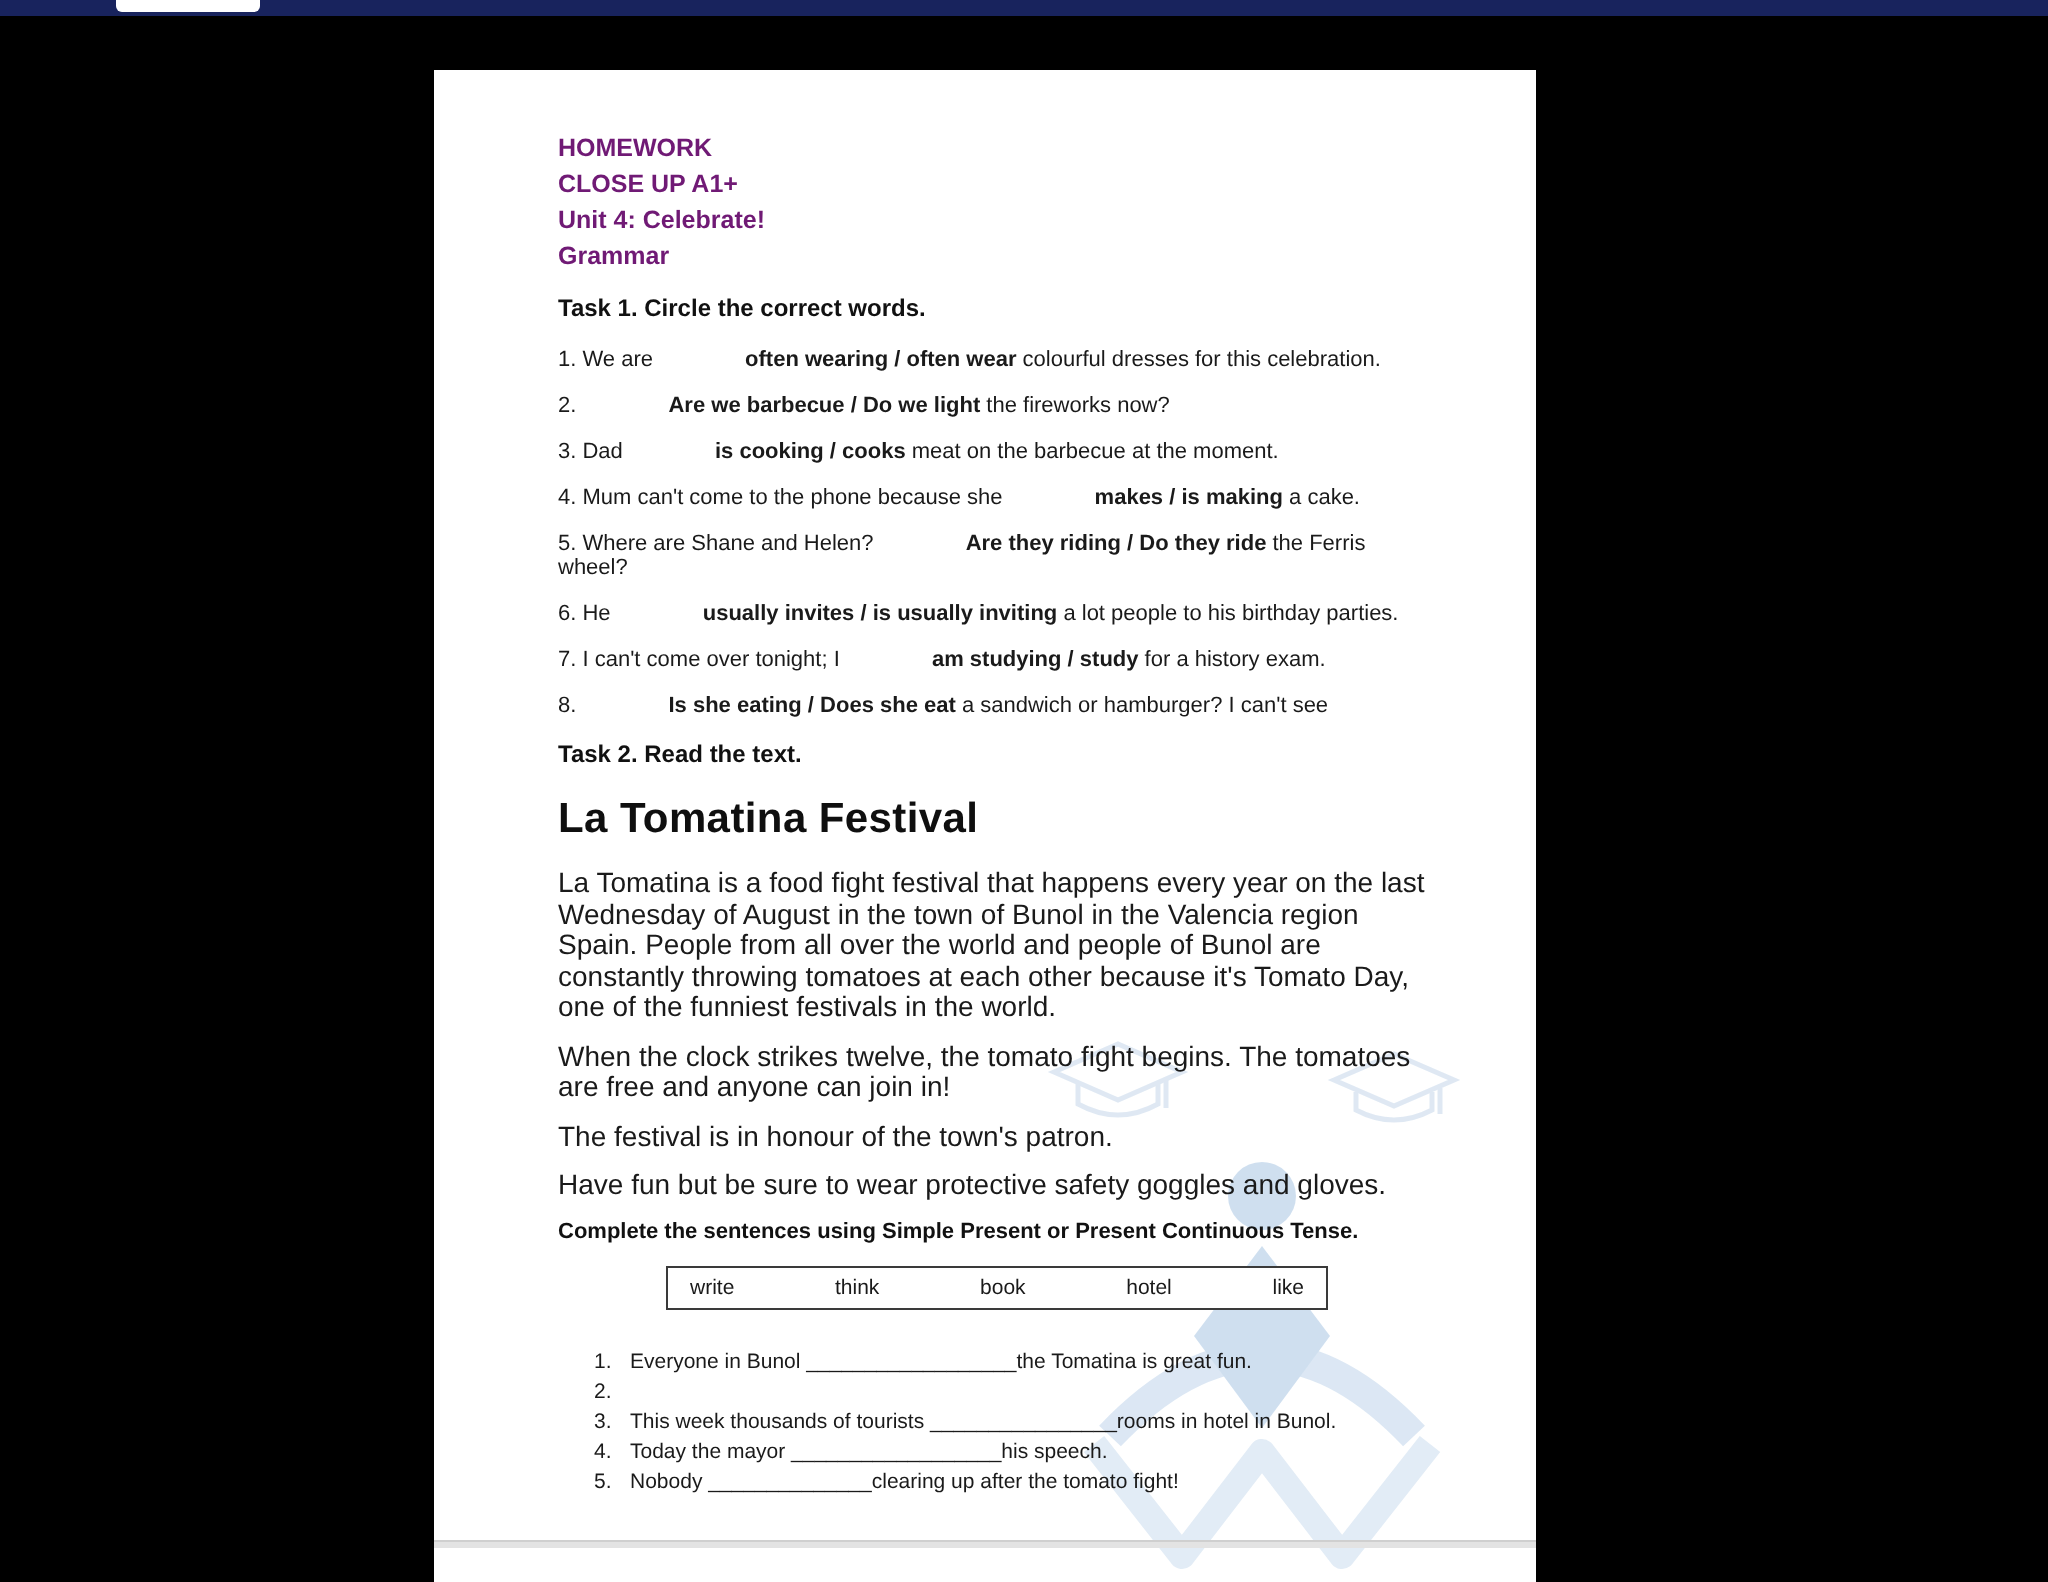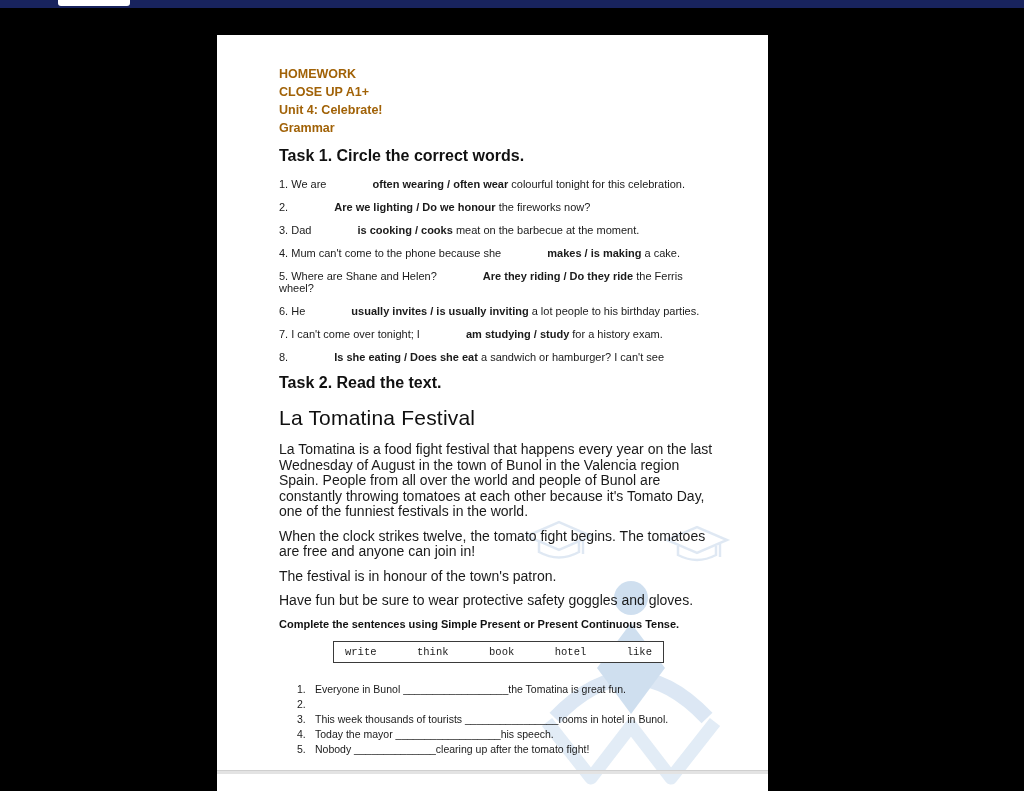--- a/index.html
+++ b/index.html
@@ -33,33 +33,33 @@
     opacity:.55;
     pointer-events:none;
   }
   .content {
     position:absolute; left:62px; top:30px;
     width:435px;
     color:#1a1a1a;
   }
   .doc-header-line {
     font-size:12.5px; font-weight:bold; line-height:18px;
-    color:#a16207;
+    color:#701a75;
   }
   .task-title {
-    font-size:16px; font-weight:bold;
+    font-size:12px; font-weight:bold;
     margin:10px 0 13px;
     color:#111;
   }
   .task1-item {
     font-size:11px; line-height:12px;
     margin-bottom:11px;
   }
   .big-heading {
-    font-size:21px; font-weight:normal;
+    font-size:21px; font-weight:bold;
     margin:14px 0 12px;
     color:#0f0f0f;
     letter-spacing:.2px;
   }
   .para {
     font-size:14px; line-height:15.5px;
     margin-bottom:9px;
   }
   .instruction {
     font-size:11px; font-weight:bold;
@@ -68,21 +68,21 @@
   }
   .word-bank {
     margin-left:54px;
     width:307px;
     border:1px solid #3a3a3a;
     display:flex;
     justify-content:space-between;
     padding:4px 11px;
     background:#fff;
   }
-  .bank-word { font-size:10.5px; line-height:12px;font-family:Liberation Mono, monospace; }
+  .bank-word { font-size:10.5px; line-height:12px; }
   .exercise { margin:19px 0 0 18px; }
   .ex-item {
     font-size:10.5px; line-height:15.2px;
     display:flex;
   }
   .ex-item .num { width:18px; flex:none; }
   .page-break {
     position:absolute; left:0; top:735px;
     width:551px; height:3px;
     background:#e3e3e3;
@@ -126,22 +126,22 @@
     <div>
         <div class="doc-header-line"><span>HOMEWORK</span></div>
         <div class="doc-header-line"><span>CLOSE UP A1+</span></div>
         <div class="doc-header-line"><span>Unit 4: Celebrate!</span></div>
         <div class="doc-header-line"><span>Grammar</span></div>
       </div>
 
     <div class="task-title">Task 1. Circle the correct words.</div>
 
     <div>
-        <div class="task1-item"><span>1. We are </span><b>often wearing / often wear</b><span> colourful tonight for this celebration.</span></div>
-        <div class="task1-item"><span>2. </span><b>Are we lighting / Do we honour</b><span> the fireworks now?</span></div>
+        <div class="task1-item"><span>1. We are </span><b>often wearing / often wear</b><span> colourful dresses for this celebration.</span></div>
+        <div class="task1-item"><span>2. </span><b>Are we barbecue / Do we light</b><span> the fireworks now?</span></div>
         <div class="task1-item"><span>3. Dad </span><b>is cooking / cooks</b><span> meat on the barbecue at the moment.</span></div>
         <div class="task1-item"><span>4. Mum can't come to the phone because she </span><b>makes / is making</b><span> a cake.</span></div>
         <div class="task1-item"><span>5. Where are Shane and Helen? </span><b>Are they riding / Do they ride</b><span> the Ferris wheel?</span></div>
         <div class="task1-item"><span>6. He </span><b>usually invites / is usually inviting</b><span> a lot people to his birthday parties.</span></div>
         <div class="task1-item"><span>7. I can't come over tonight; I </span><b>am studying / study</b><span> for a history exam.</span></div>
         <div class="task1-item"><span>8. </span><b>Is she eating / Does she eat</b><span> a sandwich or hamburger? I can't see</span></div>
       </div>
 
     <div class="task-title">Task 2. Read the text.</div>
 

